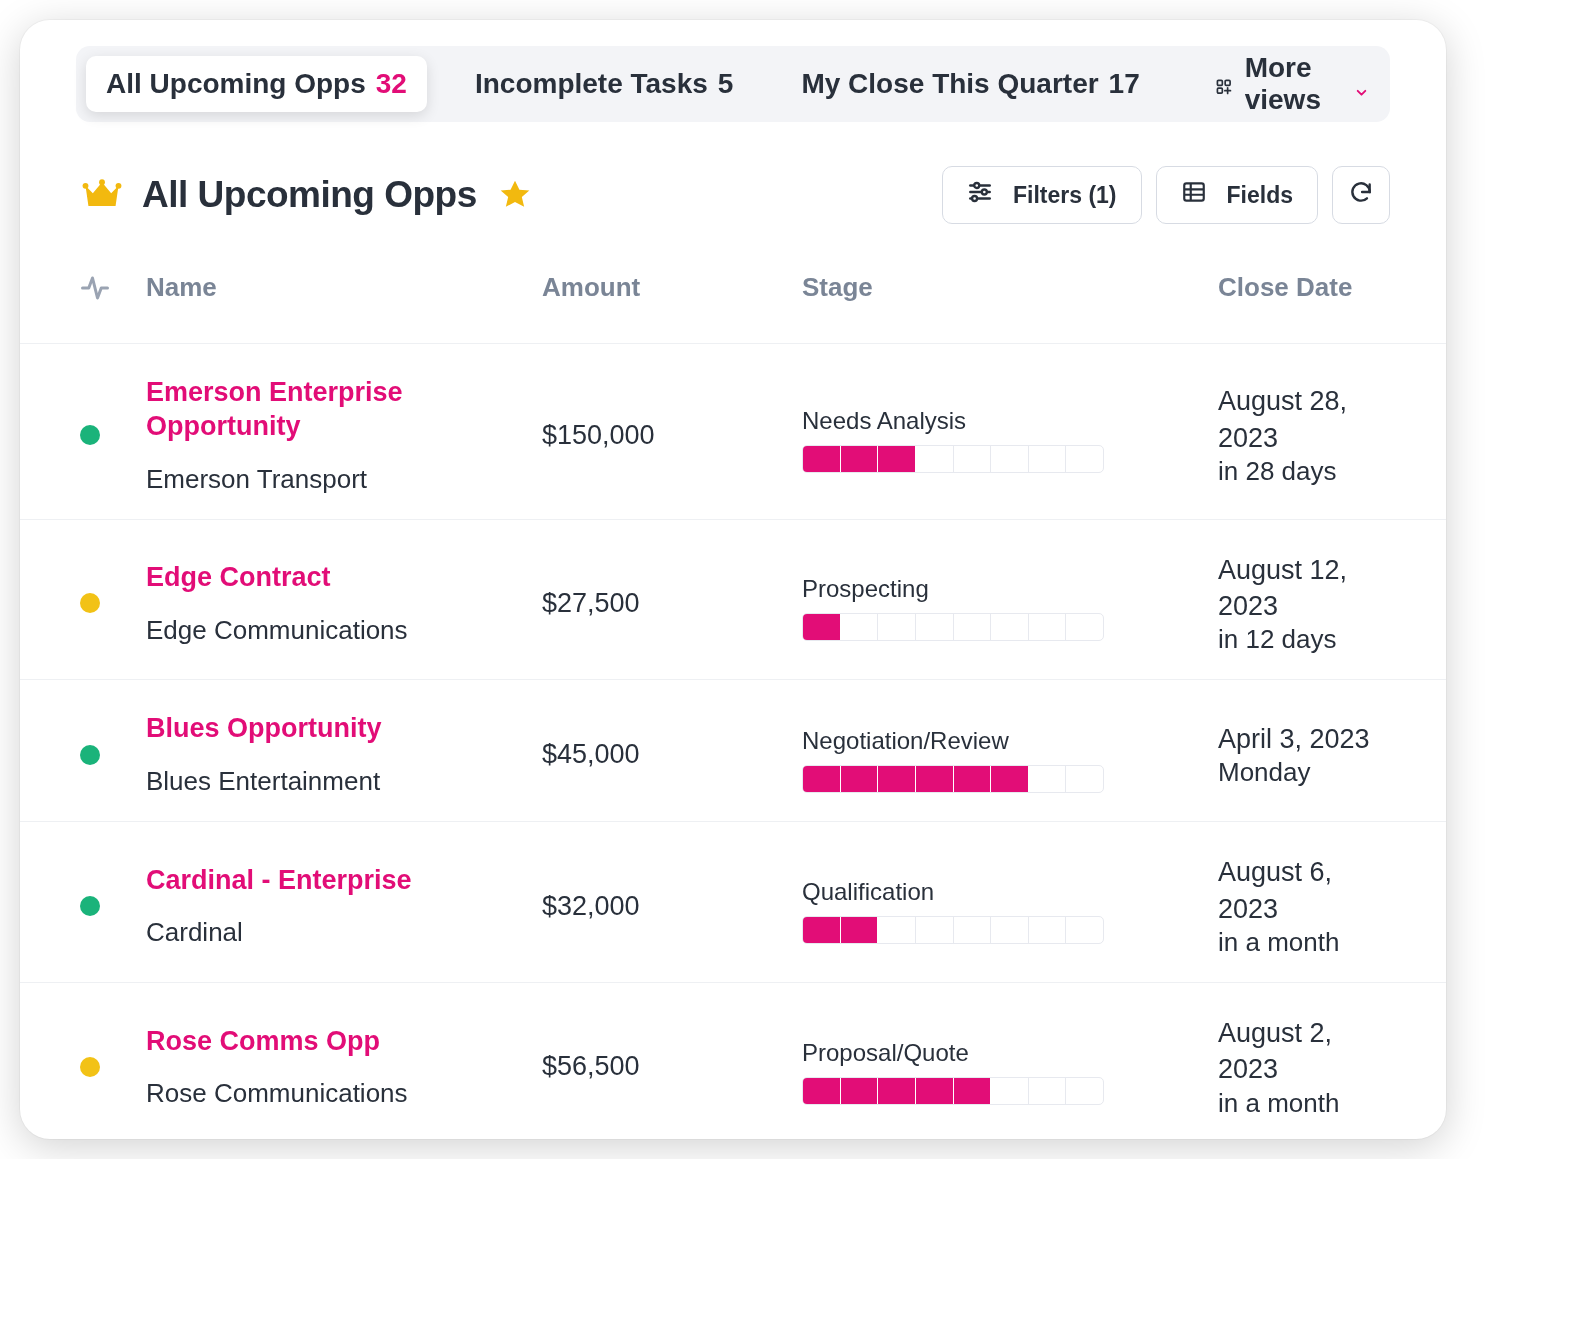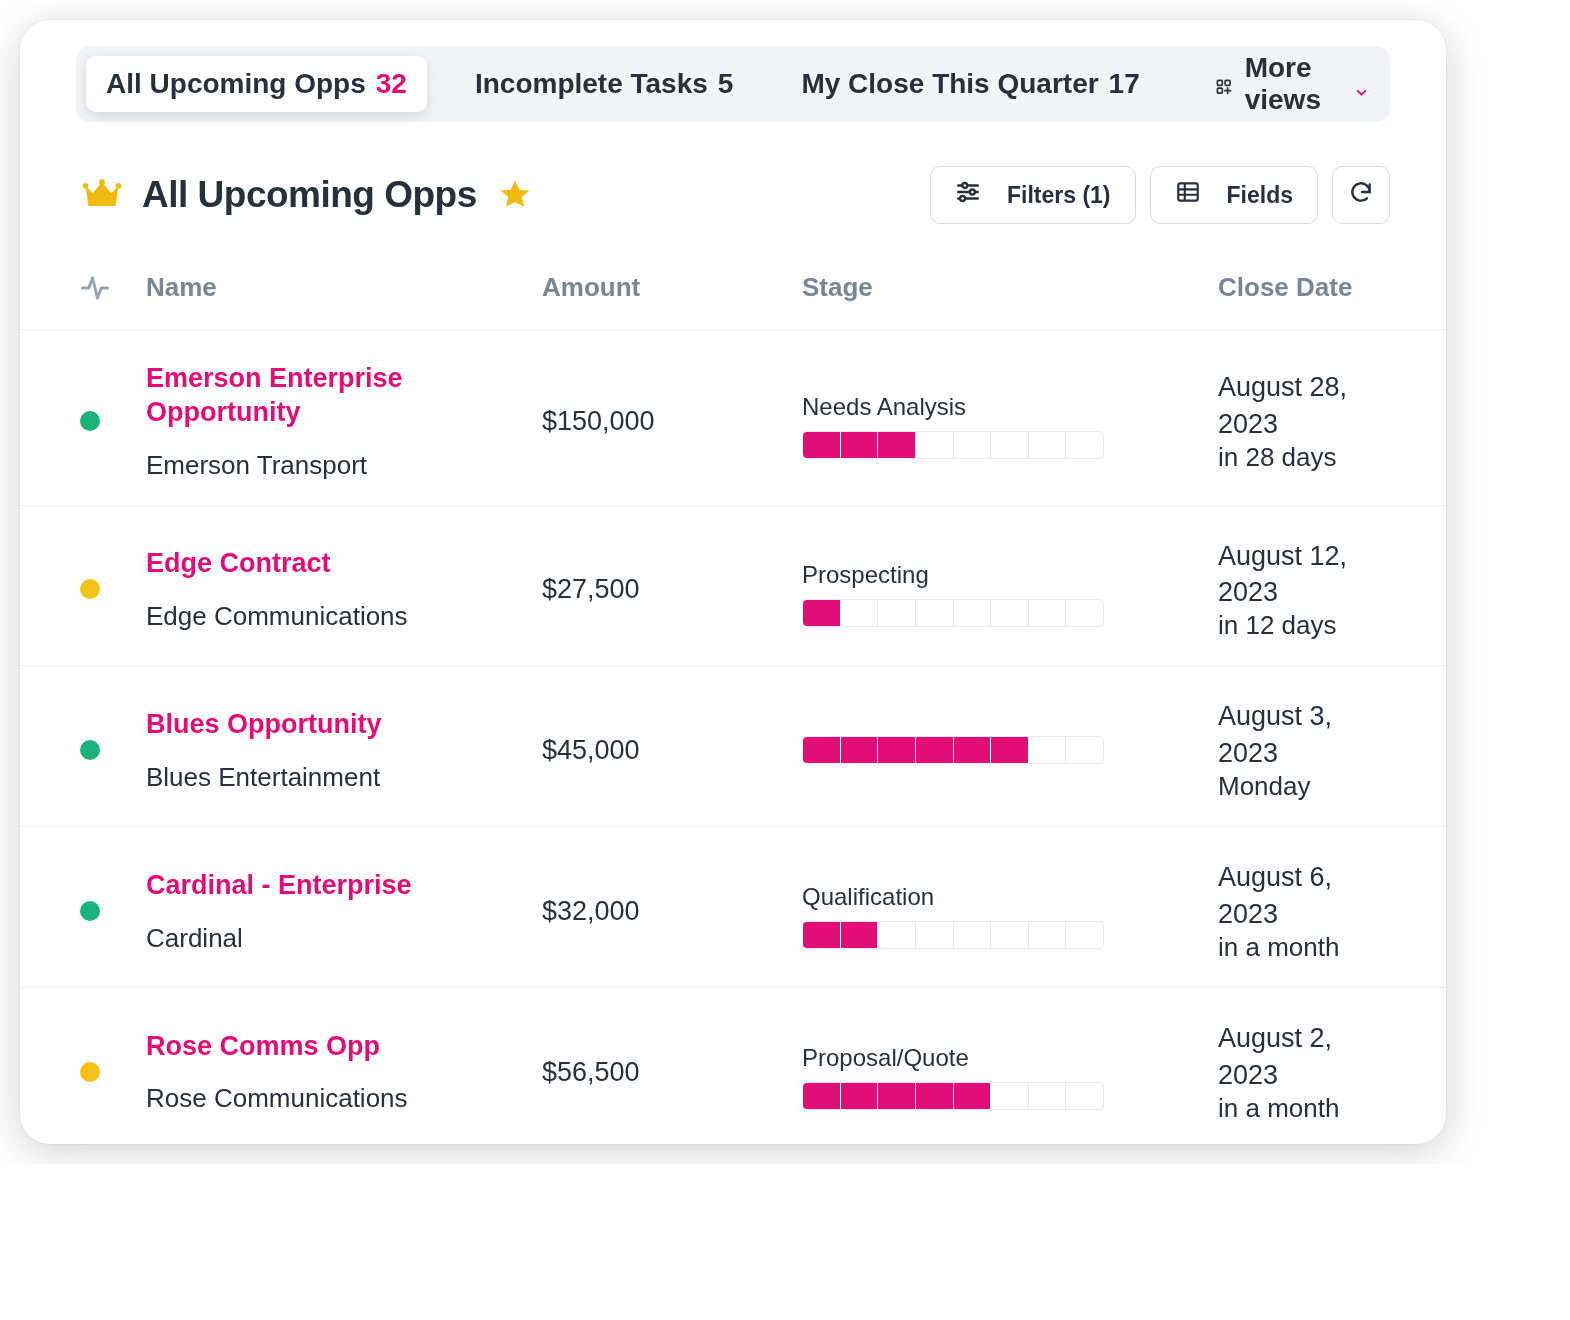--- a/index.html
+++ b/index.html
@@ -64,39 +64,39 @@
     align-items: center;
     padding: 44px 56px 30px 60px;
   }
   .crown { width: 44px; height: 44px; margin-right: 18px; }
   .page-title { font-size: 37px; font-weight: 800; color: #29303b; letter-spacing: -.5px; }
   .star { width: 36px; height: 36px; margin-left: 20px; }
   .title-spacer { flex: 1; }
   .btn {
     display: inline-flex;
     align-items: center;
-    gap: 26px;
+    gap: 20px;
     height: 58px;
     padding: 0 24px;
     border: 1.5px solid #d7dbe3;
     border-radius: 10px;
     background: #fff;
     color: #29303b;
     font-size: 23px;
     font-weight: 600;
     cursor: pointer;
     margin-left: 14px;
   }
   .btn svg { width: 26px; height: 26px; }
   .btn.icon-only { padding: 0; width: 58px; justify-content: center; }
   
   .thead {
     display: flex;
     align-items: center;
-    padding: 18px 56px 26px 60px;
+    padding: 18px 56px 40px 60px;
     border-bottom: 1.5px solid #eef0f3;
     color: #7a8596;
     font-size: 26px;
     font-weight: 700;
   }
   .col-status { width: 66px; display:flex; align-items:center; }
   .col-name   { width: 396px; }
   .col-amount { width: 260px; }
   .col-stage  { width: 416px; }
   .col-date   { flex: 1; }
@@ -291,33 +291,34 @@
           <div class="dot" style="background: rgb(26, 179, 122);"></div>
         </div>
         <div class="col-name">
           <div class="opp-name">Blues Opportunity</div>
           <div class="opp-account">Blues Entertainment</div>
         </div>
         <div class="col-amount">
           <div class="amount">$45,000</div>
         </div>
         <div class="col-stage">
-          <div class="stage-bar">
-            <div class="seg fill"></div>
-            <div class="seg fill"></div>
-            <div class="seg fill"></div>
-            <div class="seg fill"></div>
-            <div class="seg fill"></div>
-            <div class="seg fill"></div>
-            <div class="seg"></div>
-            <div class="seg"></div>
-          </div>
-        </div>
-        <div class="col-date">
-          <div class="close-date">August 3, 2023</div>
+          <div class="stage-label">Negotiation/Review</div>
+          <div class="stage-bar">
+            <div class="seg fill"></div>
+            <div class="seg fill"></div>
+            <div class="seg fill"></div>
+            <div class="seg fill"></div>
+            <div class="seg fill"></div>
+            <div class="seg fill"></div>
+            <div class="seg"></div>
+            <div class="seg"></div>
+          </div>
+        </div>
+        <div class="col-date">
+          <div class="close-date">April 3, 2023</div>
           <div class="close-rel">Monday</div>
         </div>
       </div>
       <div class="row">
         <div class="col-status">
           <div class="dot" style="background: rgb(26, 179, 122);"></div>
         </div>
         <div class="col-name">
           <div class="opp-name">Cardinal - Enterprise</div>
           <div class="opp-account">Cardinal</div>

